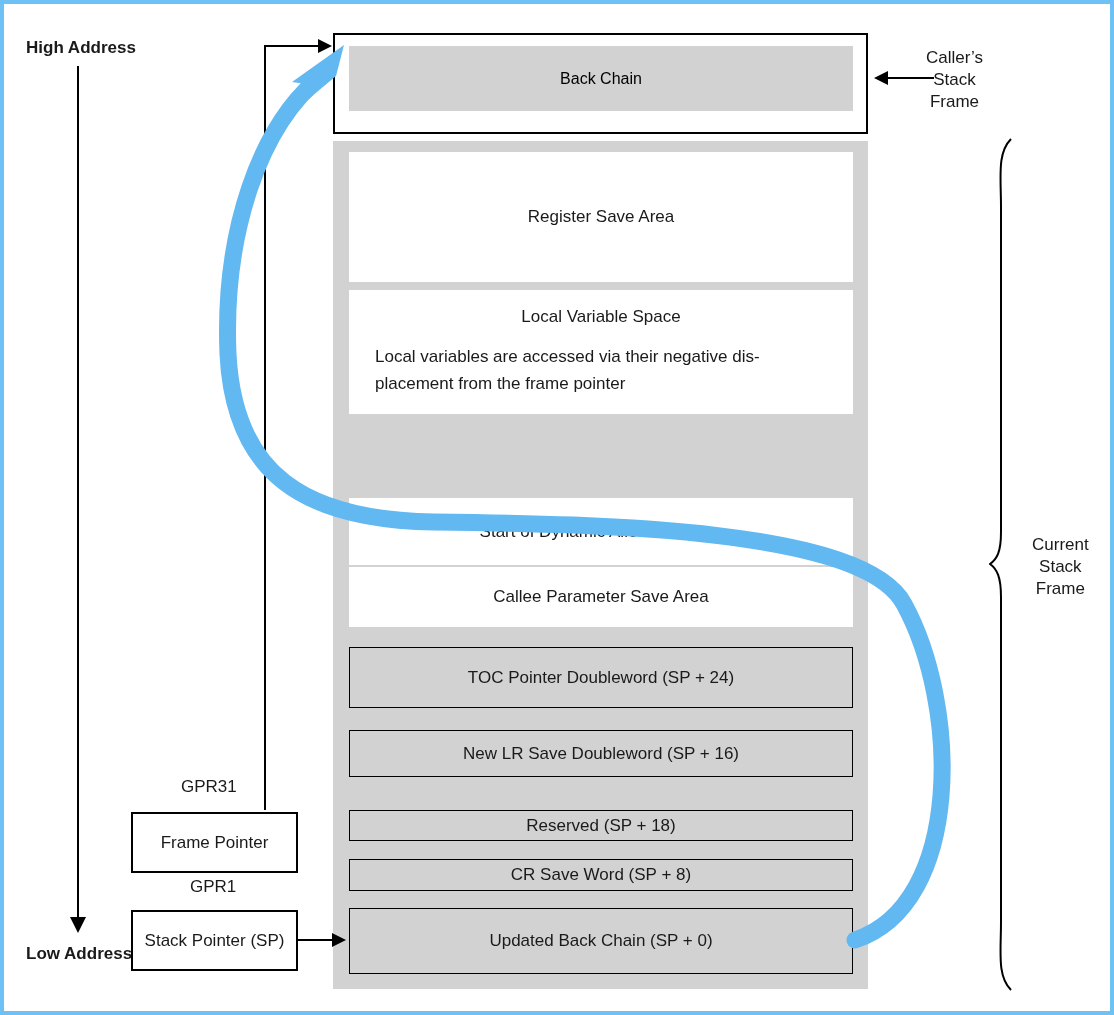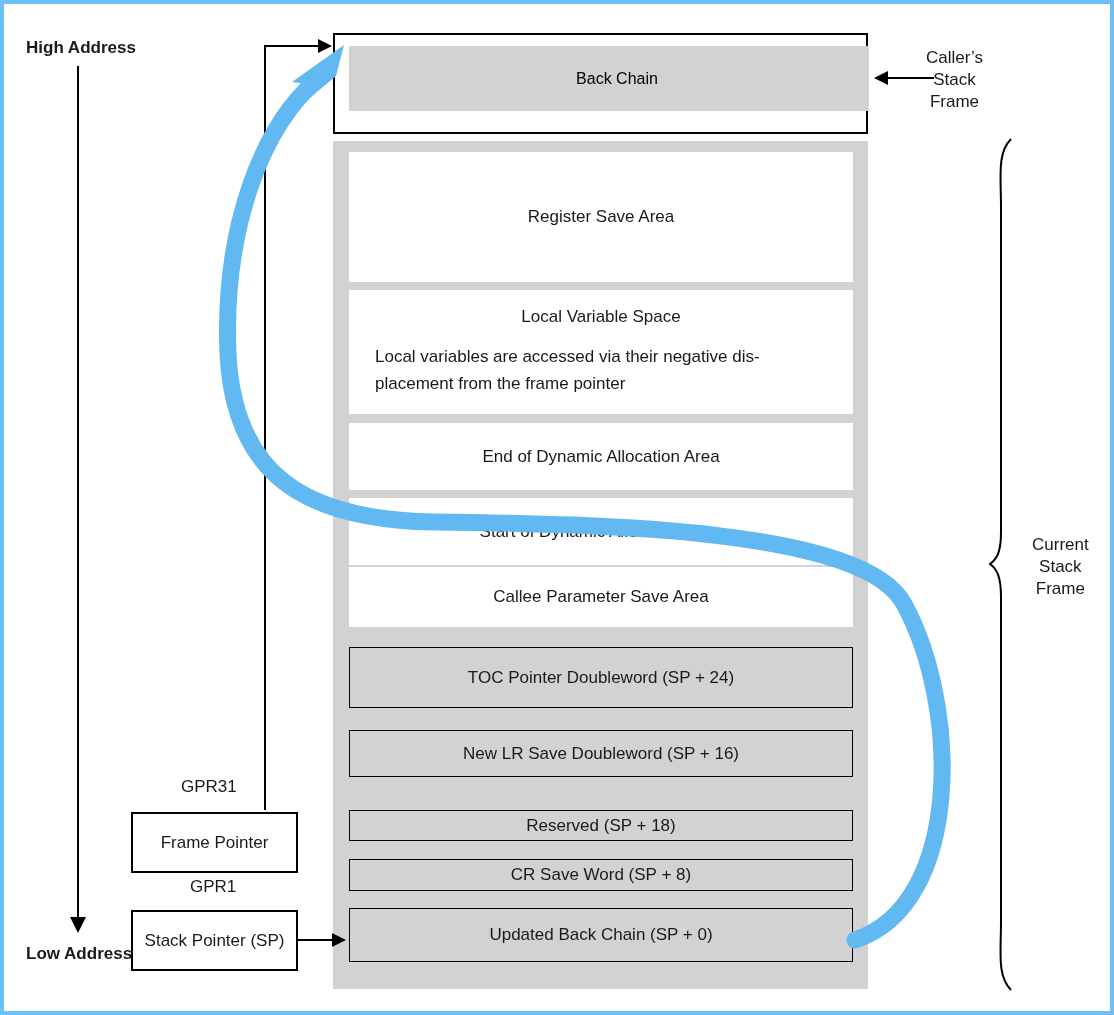--- a/index.html
+++ b/index.html
@@ -64,21 +64,20 @@
   #back-chain-cell {
     position: absolute;
     left: 345px;
     top: 42px;
     width: 504px;
     height: 65px;
     background: #d2d2d2;
     display: flex;
     align-items: center;
     justify-content: center;
-    padding-left: 16px;
   }
 
   
   #current-frame-panel {
     position: absolute;
     left: 329px;
     top: 137px;
     width: 535px;
     height: 848px;
     background: #d2d2d2;
@@ -117,21 +116,21 @@
 
   #cell-register-save   { top: 148px; height: 130px; }
   #cell-local-var       { top: 286px; height: 124px; }
   #cell-end-dynamic     { top: 419px; height: 67px; }
   #cell-start-dynamic   { top: 494px; height: 67px; }
   #cell-callee-param    { top: 563px; height: 60px; }
   #cell-toc-pointer     { top: 643px; height: 61px; }
   #cell-new-lr          { top: 726px; height: 47px; }
   #cell-reserved        { top: 806px; height: 31px; }
   #cell-cr-save         { top: 855px; height: 32px; }
-  #cell-updated-back    { top: 904px; height: 54px; }
+  #cell-updated-back    { top: 904px; height: 66px; }
 
   
   .reg-box {
     position: absolute;
     left: 127px;
     width: 167px;
     border: 2px solid #000000;
     box-sizing: border-box;
     background: #ffffff;
     display: flex;
@@ -257,23 +256,20 @@
 
   <div class="cell white" id="cell-local-var">
     <span class="cell-title">Local Variable Space</span>
     <span class="cell-body"><span>Local variables are accessed via their negative dis-</span><span class="last">placement from the frame pointer</span></span>
   </div>
 
   <div class="cell white" id="cell-register-save">
     <span class="cell-title">Register Save Area</span>
   </div>
 
-  <div class="cell white" id="cell-end-dynamic">
-    <span class="cell-title">End of Dynamic Allocation Area</span>
-  </div>
 
   <div class="cell white" id="cell-start-dynamic">
     <span class="cell-title">Start of Dynamic Allocation Area</span>
   </div>
 
   <div class="cell white" id="cell-callee-param">
     <span class="cell-title">Callee Parameter Save Area</span>
   </div>
 
   <div class="cell shaded" id="cell-toc-pointer">

